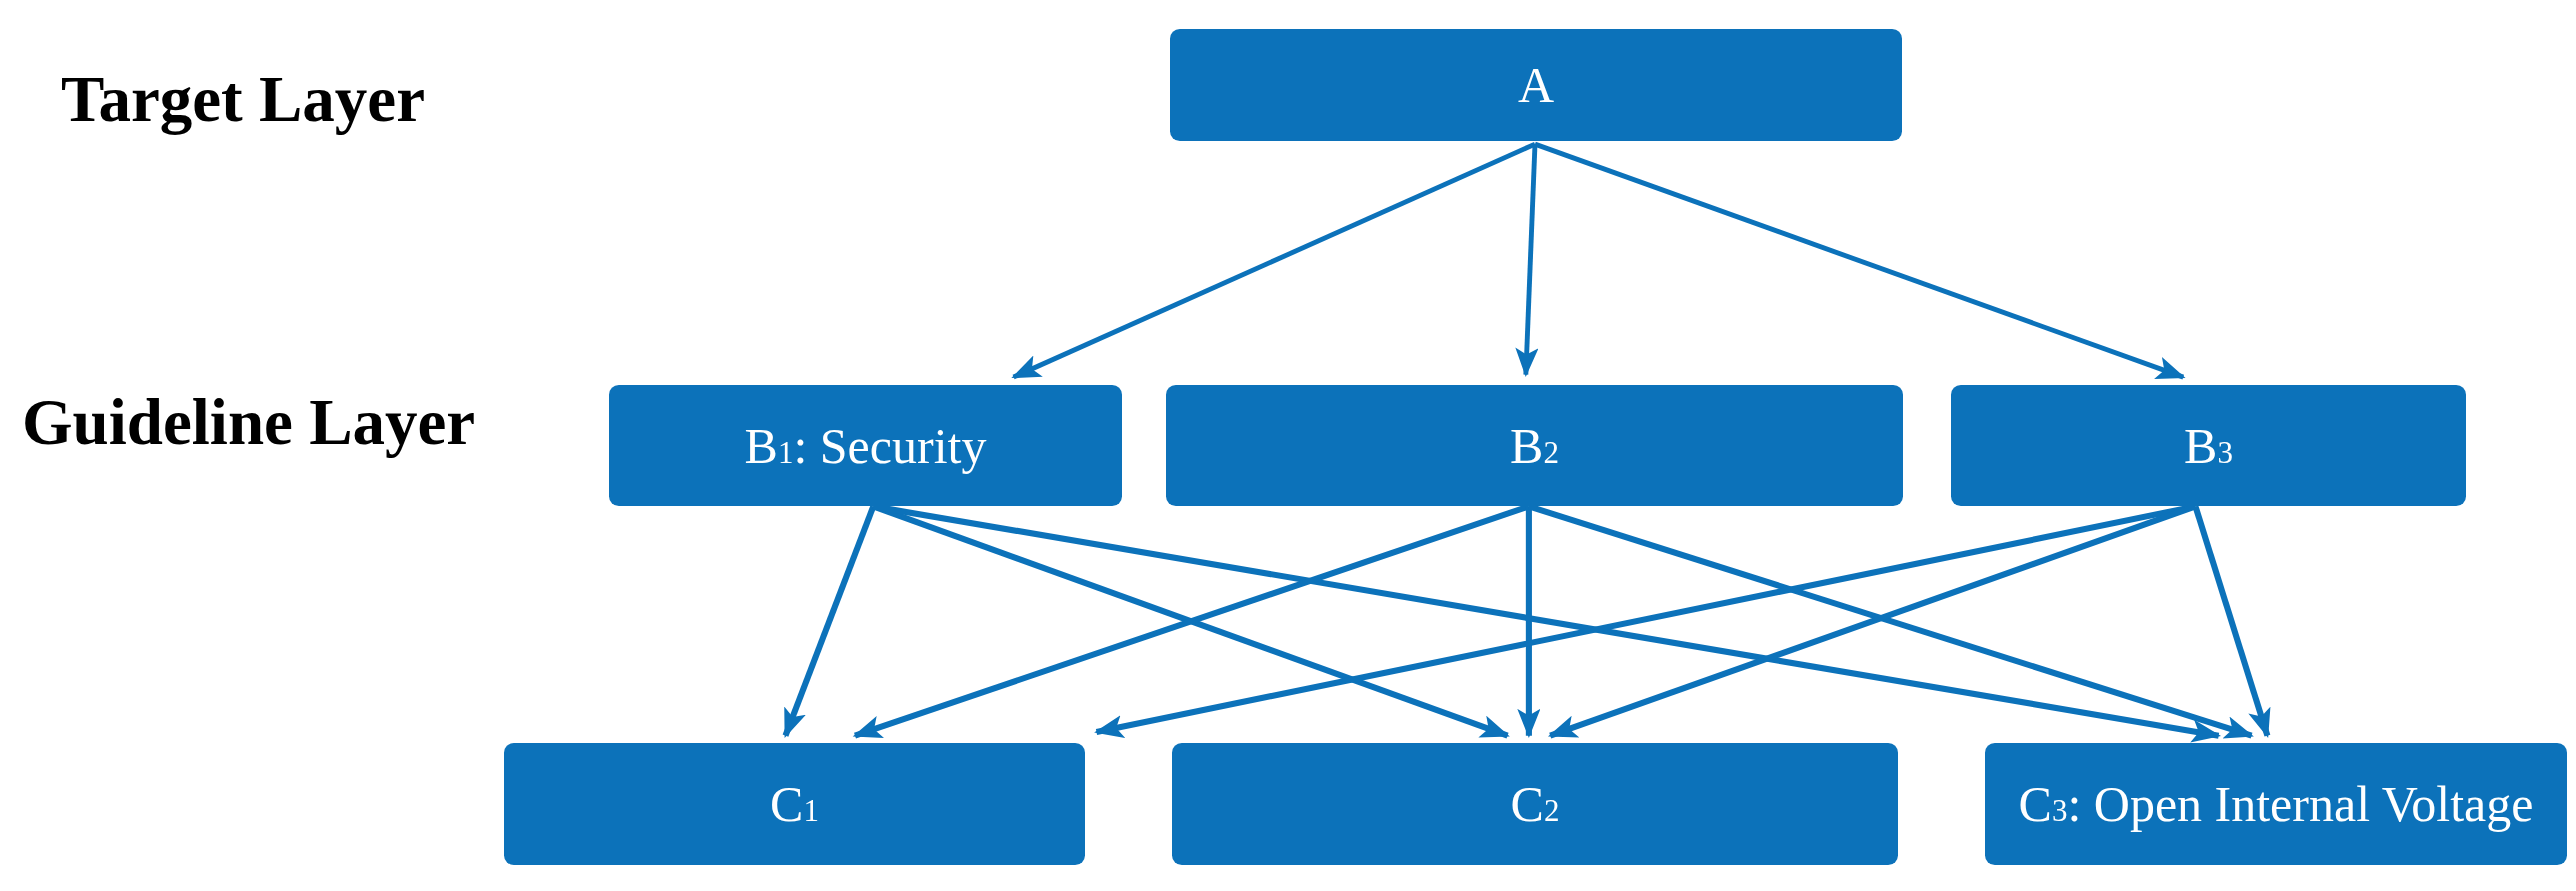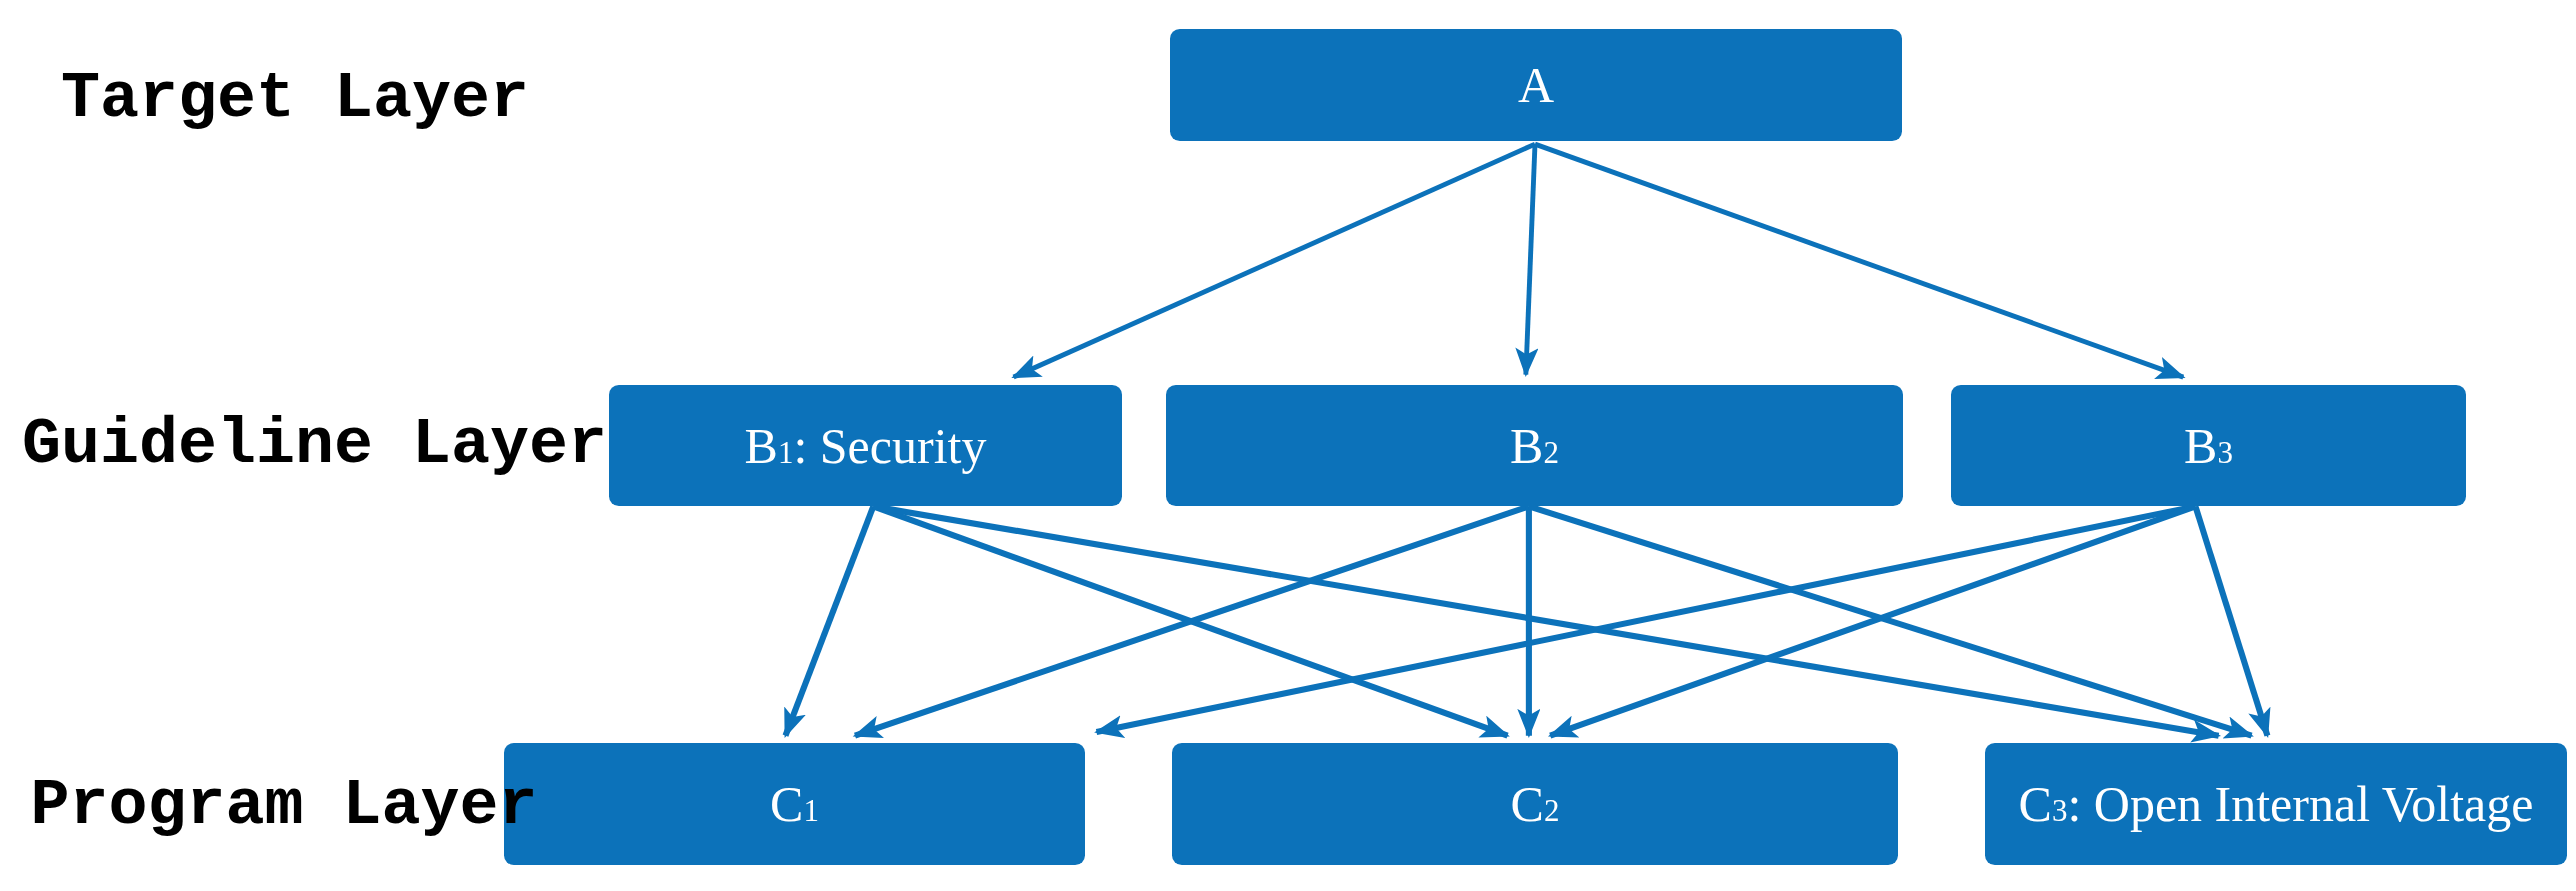--- a/index.html
+++ b/index.html
@@ -16,24 +16,23 @@
     z-index:1;
   }
   .layer-label{
     position:absolute;
     z-index:3;
     font-weight:bold;
     font-size:65px;
     line-height:1.0;
     color:#000000;
     white-space:nowrap;
-    font-family:Liberation Mono, monospace;
   }
   #label-target{left:61px;top:67px;}
-  #label-guideline{left:22px;top:413px;}
+  #label-guideline{left:22px;top:390px;}
   #label-program{left:30.5px;top:774px;}
   .node{
     position:absolute;
     z-index:2;
     background:#0C72BA;
     border-radius:9.8px;
     color:#ffffff;
     font-size:50px;
     line-height:1.0;
     display:flex;
@@ -76,21 +75,20 @@
         <line x1="2507" y1="830" x2="2507" y2="1206" stroke="#0C72BA" stroke-width="10" marker-end="url(#arrowhead)"></line>
         <line x1="2507" y1="830" x2="3692" y2="1206" stroke="#0C72BA" stroke-width="10" marker-end="url(#arrowhead)"></line>
         <line x1="3600" y1="830" x2="1798" y2="1200" stroke="#0C72BA" stroke-width="10" marker-end="url(#arrowhead)"></line>
         <line x1="3600" y1="830" x2="2542" y2="1206" stroke="#0C72BA" stroke-width="10" marker-end="url(#arrowhead)"></line>
         <line x1="3600" y1="830" x2="3718" y2="1206" stroke="#0C72BA" stroke-width="10" marker-end="url(#arrowhead)"></line>
       </g>
   </svg>
 
   <div class="layer-label" id="label-target">Target Layer</div>
   <div class="layer-label" id="label-guideline">Guideline Layer</div>
-  <div class="layer-label" id="label-program">Program Layer</div>
 
   <div class="node" id="node-A">
     <span>A</span>
       <span class="sub"></span>
   </div>
 
   <div class="node" id="node-B1">
     <span>B</span>
       <span class="sub">1</span>
       <span>: Security</span>

